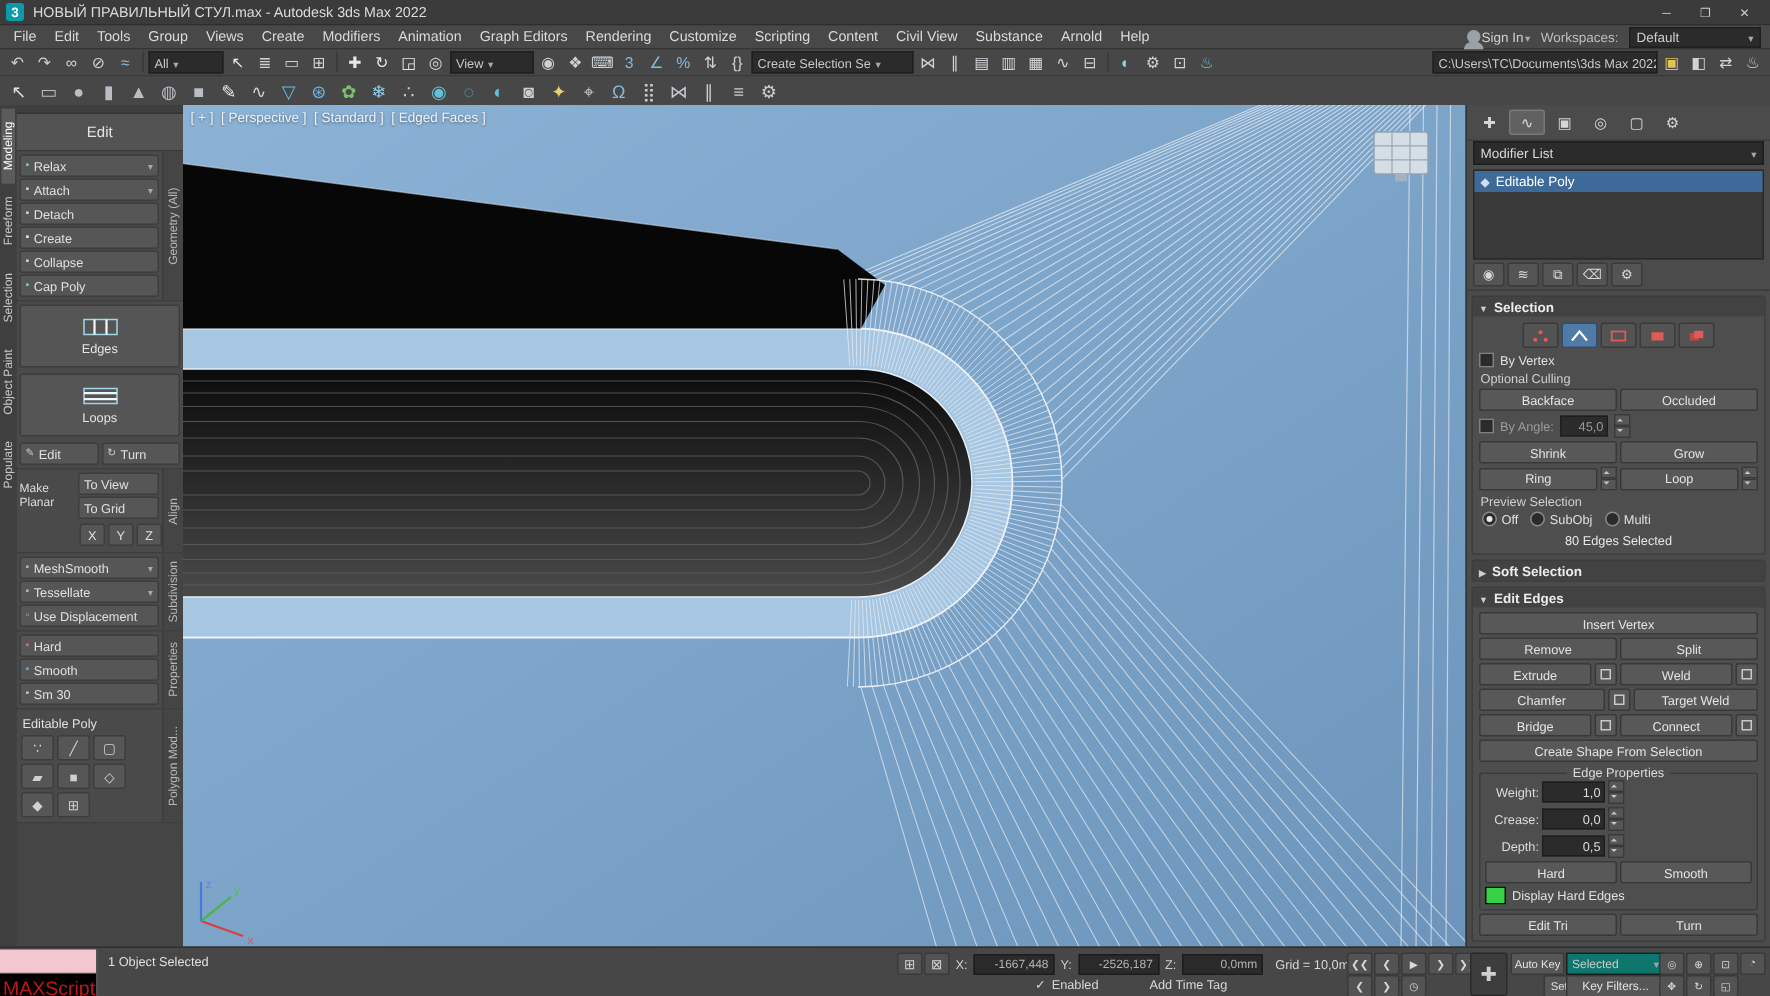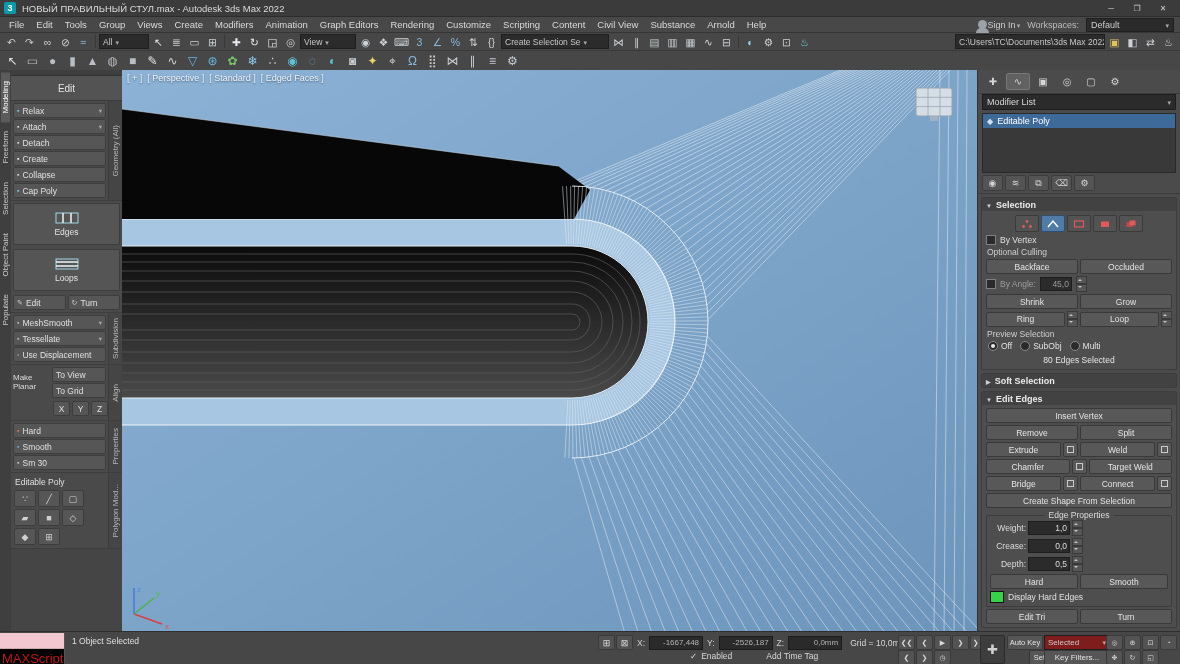--- a/index.html
+++ b/index.html
@@ -150,21 +150,21 @@
   .tag-gap{width:26px}
   .pb-cluster{position:absolute;left:898px;top:3px;display:flex;gap:1px}
   .tc-cluster{position:absolute;left:898px;top:18px;display:flex;gap:1px}
   .pb{width:15px;height:13px;display:flex;align-items:center;justify-content:center;background:#535353;
       border:1px solid #3a3a3a;border-radius:2px;font-size:7px;color:#d8d8d8}
   .plus-btn{position:absolute;left:980px;top:3px;width:23px;height:27px;background:#3d3d3d;border:1px solid #2b2b2b;
             border-radius:2px;display:flex;align-items:center;justify-content:center;font-size:13px;color:#d0d0d0}
   .key-btn{position:absolute;width:34px;height:13px;background:#565656;border:1px solid #393939;border-radius:2px;
            display:flex;align-items:center;justify-content:center;font-size:7.5px;color:#e2e2e2;white-space:nowrap}
   .ak{left:1007px;top:3px}.sk{left:1029px;top:18px}
-  .key-dd{position:absolute;left:1044px;width:58px;height:13px;background:#7f1d1d;border:1px solid #1d1d1d;
+  .key-dd{position:absolute;left:1044px;width:58px;height:13px;background:#0f766e;border:1px solid #1d1d1d;
           display:flex;align-items:center;justify-content:space-between;padding:0 3px;font-size:8px;color:#ccc}
   .seldd{top:3px}
   .kf{left:1044px;top:18px;width:58px;background:#565656;border:1px solid #393939;color:#e2e2e2;justify-content:center}
   .nav-top{position:absolute;left:1106px;top:3px;display:flex;gap:1px}
   .nav-bottom{position:absolute;left:1106px;top:18px;display:flex;gap:1px}
   svg text{font-family:"Liberation Sans",sans-serif}
 </style>
 </head>
 <body>
 
@@ -396,66 +396,66 @@
         <span>Edit</span>
       </div>
       <div class="lp-btn">
         <span class="bico" style="color:#c9cfd4">↻</span>
         <span>Turn</span>
       </div>
     </div>
 
     <div class="lp-row">
       <div class="lp-main">
-
-          <div class="lp-btn">
-            <span class="bico" style="color: rgb(159, 184, 200);">▪</span>
-            <span>MeshSmooth</span>
-            <span class="caret">▾</span>
-          </div>
-
-          <div class="lp-btn">
-            <span class="bico" style="color: rgb(159, 184, 200);">▪</span>
-            <span>Tessellate</span>
-            <span class="caret">▾</span>
-          </div>
-
-          <div class="lp-btn">
-            <span class="bico" style="color: rgb(159, 184, 200);">▫</span>
-            <span>Use Displacement</span>
-            <span class="caret"></span>
-          </div>
-
-      </div>
-      <div class="lp-strip">
-        <span class="vlabel">Subdivision</span>
-      </div>
-    </div>
-
-    <div class="lp-row">
-      <div class="lp-main">
         <div class="mp">
           <span class="mp-label">Make Planar</span>
           <div class="mp-btns">
             <div class="lp-btn">
                 <span>To View</span>
               </div>
             <div class="lp-btn">
                 <span>To Grid</span>
               </div>
           </div>
         </div>
         <div class="xyz">
           <div class="lp-btn ax">X</div>
           <div class="lp-btn ax">Y</div>
           <div class="lp-btn ax">Z</div>
         </div>
       </div>
       <div class="lp-strip">
         <span class="vlabel">Align</span>
+      </div>
+    </div>
+
+    <div class="lp-row">
+      <div class="lp-main">
+
+          <div class="lp-btn">
+            <span class="bico" style="color: rgb(159, 184, 200);">▪</span>
+            <span>MeshSmooth</span>
+            <span class="caret">▾</span>
+          </div>
+
+          <div class="lp-btn">
+            <span class="bico" style="color: rgb(159, 184, 200);">▪</span>
+            <span>Tessellate</span>
+            <span class="caret">▾</span>
+          </div>
+
+          <div class="lp-btn">
+            <span class="bico" style="color: rgb(159, 184, 200);">▫</span>
+            <span>Use Displacement</span>
+            <span class="caret"></span>
+          </div>
+
+      </div>
+      <div class="lp-strip">
+        <span class="vlabel">Subdivision</span>
       </div>
     </div>
 
     <div class="lp-row">
       <div class="lp-main">
 
           <div class="lp-btn">
             <span class="bico" style="color: rgb(210, 112, 95);">▪</span>
             <span>Hard</span>
             <span class="caret"></span>

